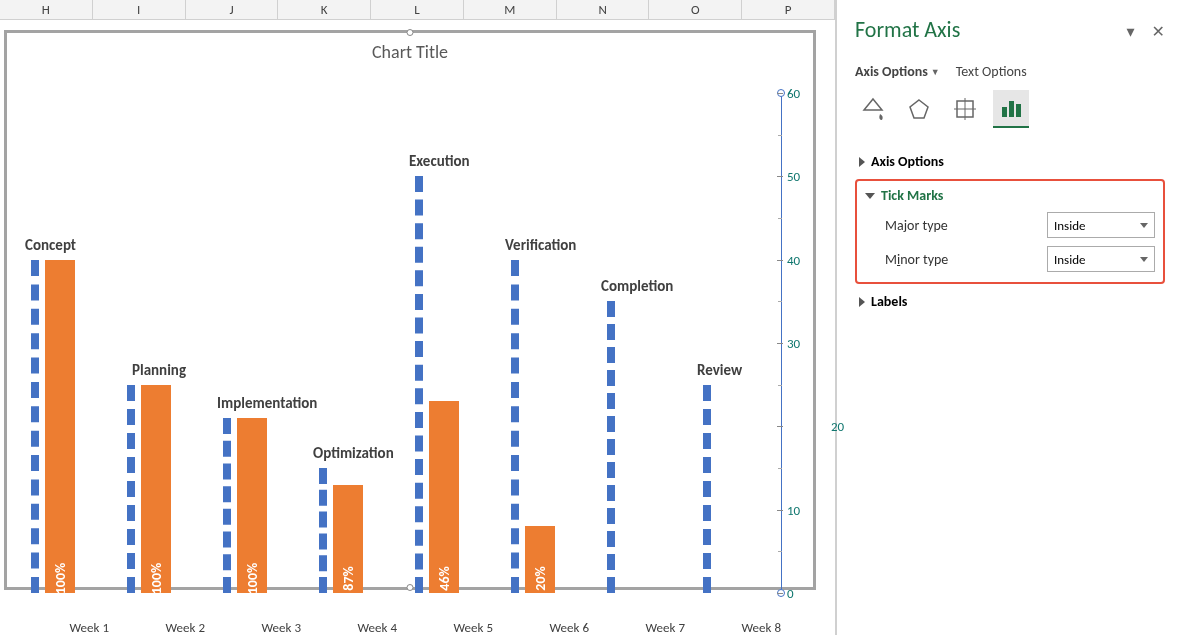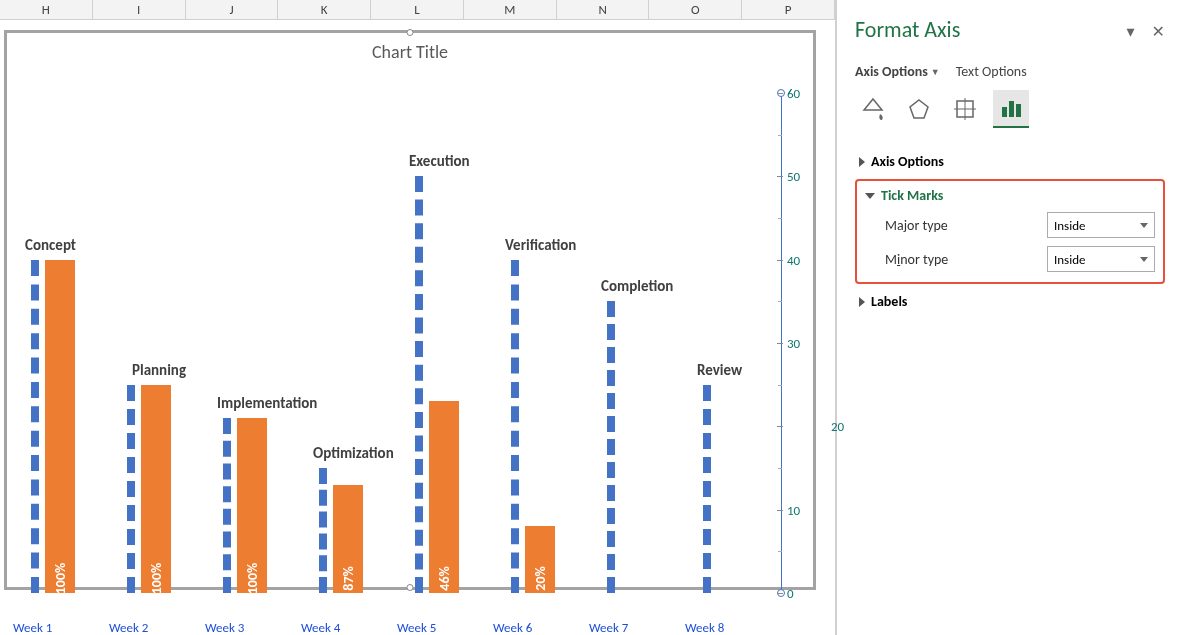--- a/index.html
+++ b/index.html
@@ -11,21 +11,21 @@
   .chart-container { position: absolute; left: 4px; top: 30px; width: 812px; height: 560px; border: 3px solid #a3a3a3; background: #fff; }
   .chart-title { text-align: center; font-size: 18px; color: #595959; margin-top: 8px; }
   .plot { position: absolute; left: 6px; top: 60px; width: 768px; height: 520px; }
   .bars-area { position: absolute; left: 0; top: 0; width: 768px; height: 500px; }
   .bar-group { position: absolute; bottom: 0; width: 96px; }
   .bar-dash { position: absolute; left: 18px; bottom: 0; width: 14px; border-left: 8px dashed #4472C4; }
   .bar-solid { position: absolute; left: 32px; bottom: 0; width: 30px; background: #ED7D31; }
   .bar-label { position: absolute; bottom: 6px; left: 50%; transform: translateX(-50%) rotate(-90deg); transform-origin: center; color: #fff; font-weight: bold; font-size: 14px; white-space: nowrap; }
   .stage-label { position: absolute; font-weight: bold; font-size: 15px; color: #404040; white-space: nowrap; }
   .x-labels { position: absolute; left: 0; bottom: -22px; width: 768px; display: flex; }
-  .x-labels div { flex: 1; text-align: left; font-size: 13px; color: #1d4ed8; }
+  .x-labels div { flex: 1; text-align: right; font-size: 13px; color: #404040; }
   .y-axis { position: absolute; right: -36px; top: 0; height: 500px; width: 36px; }
   .y-axis-line { position: absolute; left: 0; top: 0; height: 500px; width: 1px; background: #4472C4; }
   .y-tick { position: absolute; left: -4px; width: 6px; height: 1px; background: #888; }
   .y-minor { position: absolute; left: -3px; width: 4px; height: 1px; background: #aaa; }
   .y-label { position: absolute; left: 6px; font-size: 13px; color: #0f766e; transform: translateY(-50%); }
   .handle { position: absolute; width: 8px; height: 8px; border: 1px solid #4472C4; background: #fff; border-radius: 50%; }
   .drag-handle { position: absolute; width: 7px; height: 7px; background: #fff; border: 1px solid #888; border-radius: 50%; }
 
   .pane { width: 343px; height: 635px; padding: 16px 14px 0 18px; border-left: 1px solid #d0d0d0; background: #fff; }
   .pane-title { font-size: 22px; color: #217346; font-weight: 400; display: flex; align-items: center; justify-content: space-between; padding-bottom: 6px; }

